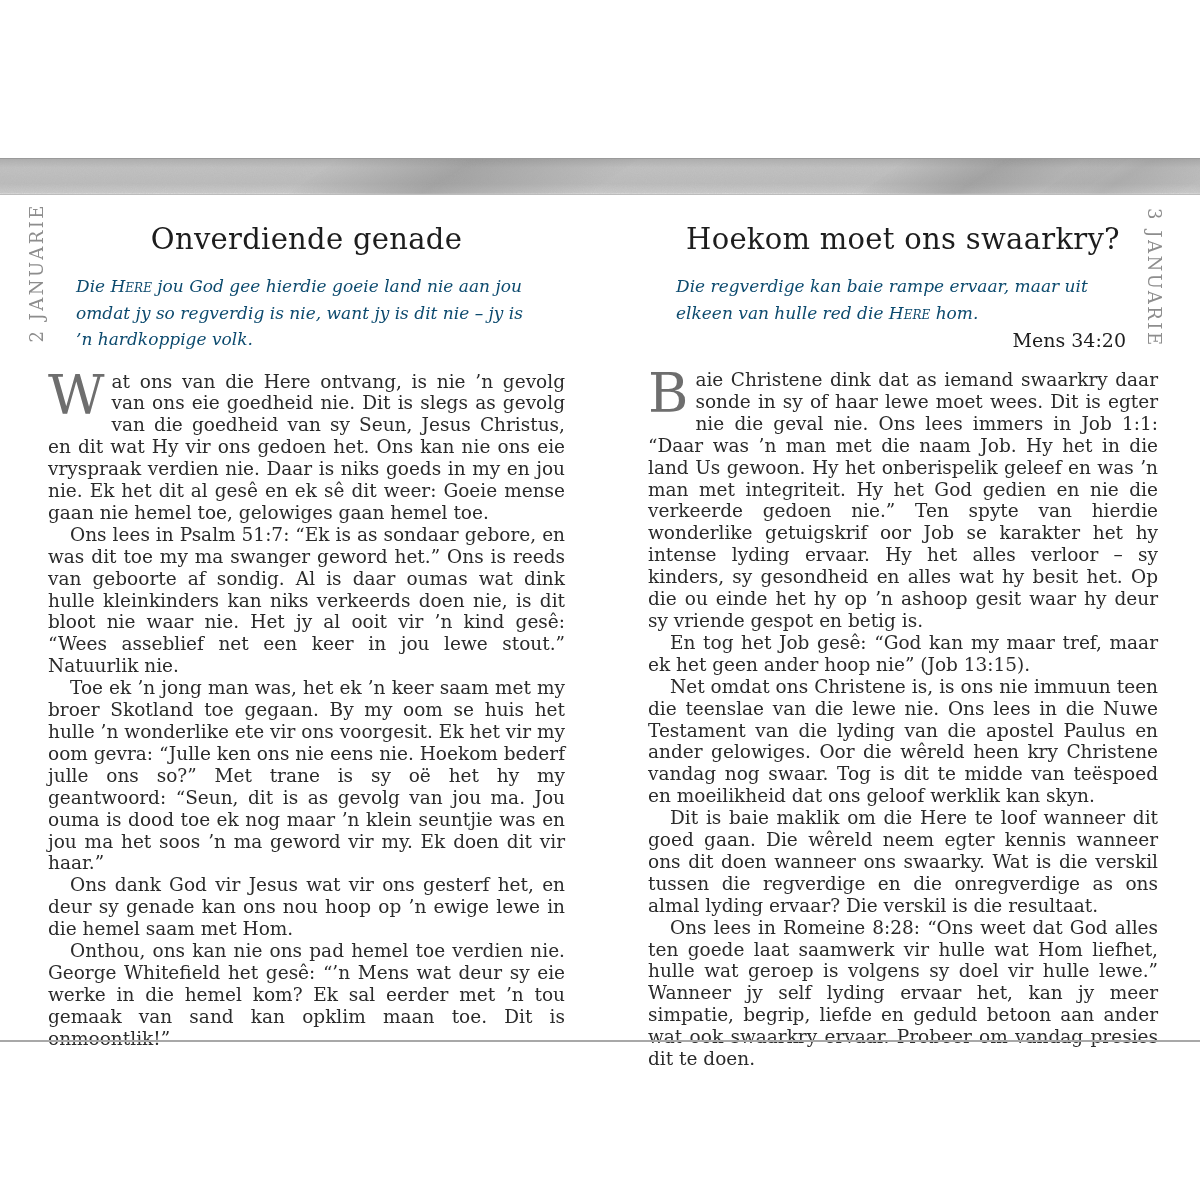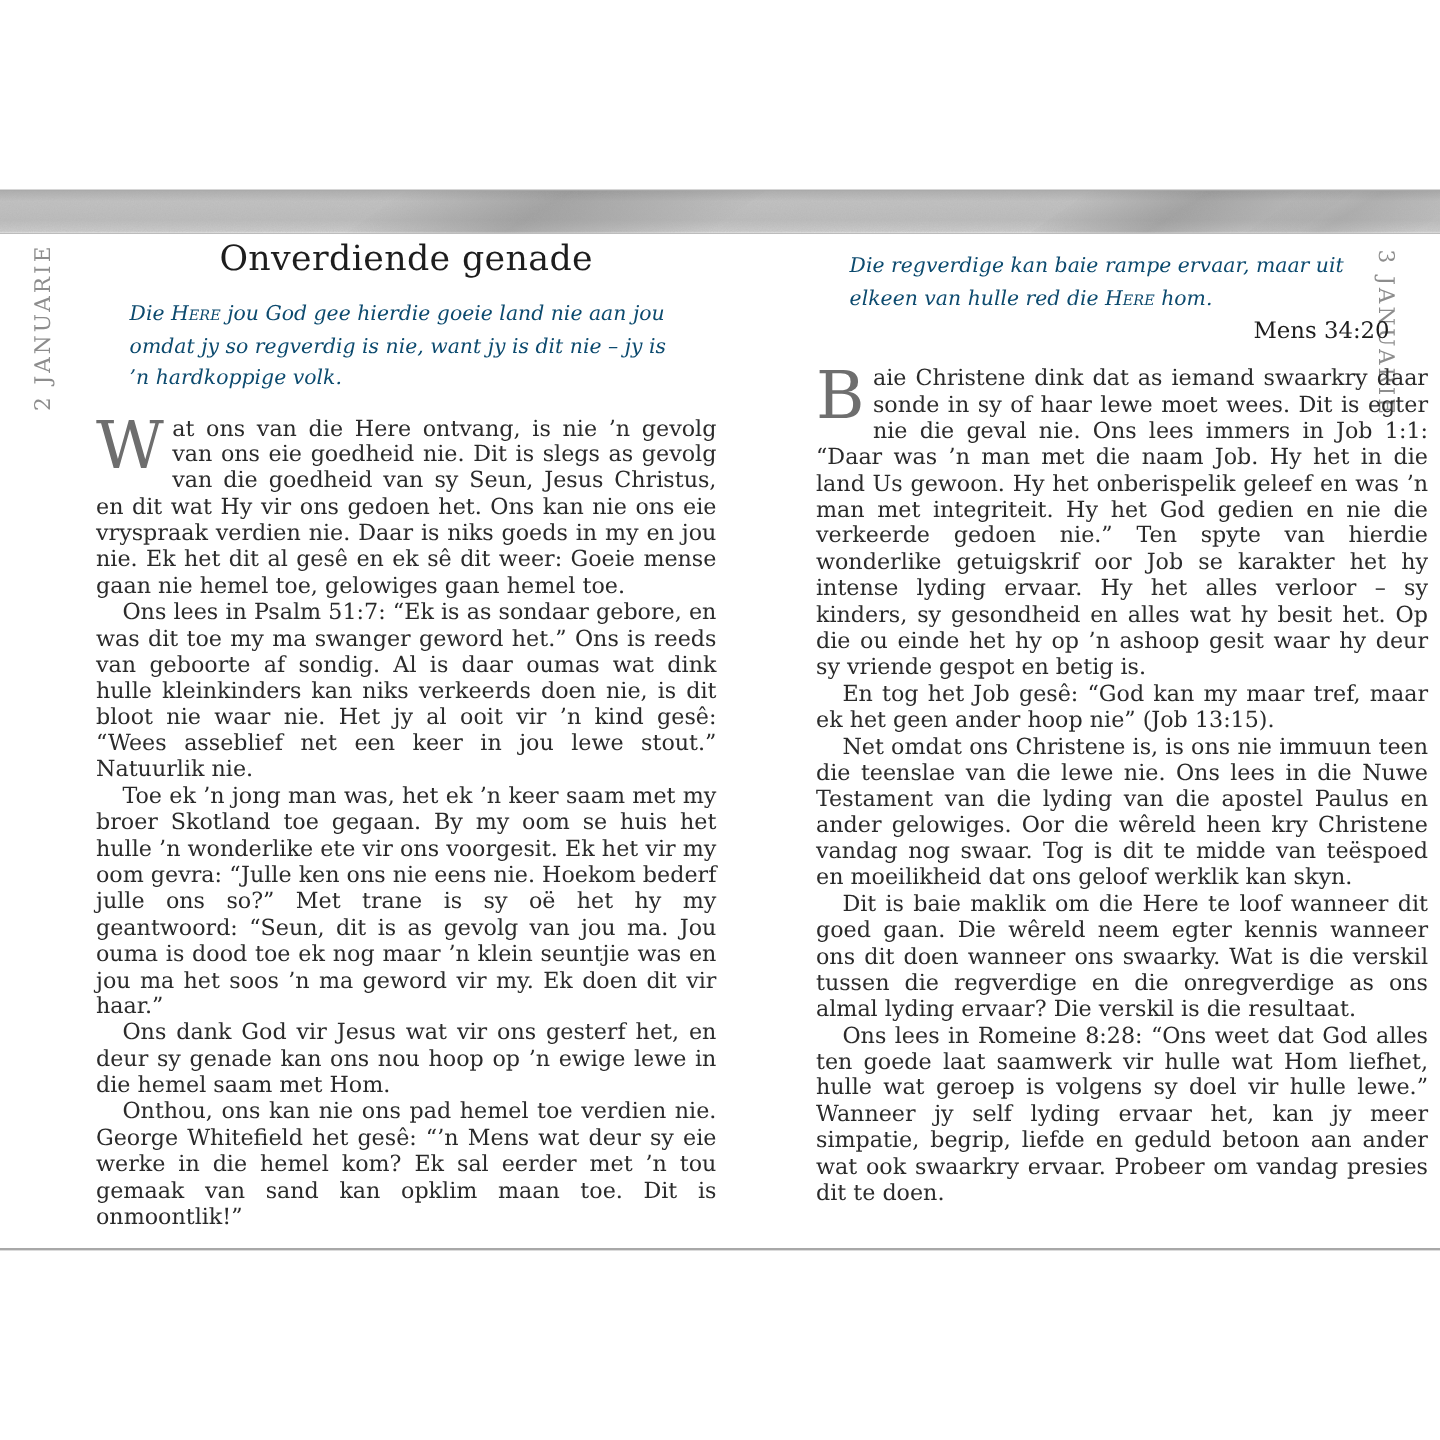--- a/index.html
+++ b/index.html
@@ -25,21 +25,21 @@
   .streak {
     position: absolute; top: -25px; height: 90px; width: 300px;
     background: linear-gradient(100deg, rgba(120,120,120,0) 0%, rgba(110,110,110,.38) 45%, rgba(120,120,120,0) 100%);
     transform: skewX(-55deg);
   }
   .streak.s1 { left: 310px; }
   .streak.s2 { left: 880px; width: 220px; }
   .streak.s3 { left: 1060px; width: 140px; opacity:.6; }
 
   
-  .col { position: absolute; top: 192px; margin-left: 32px; }
+  .col { position: absolute; top: 216px; }
   .col-left  { left: 48px;  width: 517px; }
   .col-right { left: 648px; width: 510px; }
 
   .title {
     margin: 6px 0 0 0;
     text-align: center;
     font-size: 29px;
     font-weight: normal;
     letter-spacing: .3px;
     color: #1d1d1d;
@@ -123,20 +123,21 @@
   <div class="bodytext">
     <p class="first"><span class="dropcap">W</span><span>at ons van die Here ontvang, is nie ’n gevolg van ons eie goedheid nie. Dit is slegs as gevolg van die goedheid van sy Seun, Jesus Christus, en dit wat Hy vir ons gedoen het. Ons kan nie ons eie vryspraak verdien nie. Daar is niks goeds in my en jou nie. Ek het dit al gesê en ek sê dit weer: Goeie mense gaan nie hemel toe, gelowiges gaan hemel toe.</span></p>
     <p>Ons lees in Psalm 51:7: “Ek is as sondaar gebore, en was dit toe my ma swanger geword het.” Ons is reeds van geboorte af sondig. Al is daar oumas wat dink hulle kleinkinders kan niks verkeerds doen nie, is dit bloot nie waar nie. Het jy al ooit vir ’n kind gesê: “Wees asseblief net een keer in jou lewe stout.” Natuurlik nie.</p>
     <p>Toe ek ’n jong man was, het ek ’n keer saam met my broer Skotland toe gegaan. By my oom se huis het hulle ’n wonderlike ete vir ons voorgesit. Ek het vir my oom gevra: “Julle ken ons nie eens nie. Hoekom bederf julle ons so?” Met trane is sy oë het hy my geantwoord: “Seun, dit is as gevolg van jou ma. Jou ouma is dood toe ek nog maar ’n klein seuntjie was en jou ma het soos ’n ma geword vir my. Ek doen dit vir haar.”</p>
     <p>Ons dank God vir Jesus wat vir ons gesterf het, en deur sy genade kan ons nou hoop op ’n ewige lewe in die hemel saam met Hom.</p>
     <p>Onthou, ons kan nie ons pad hemel toe verdien nie. George Whitefield het gesê: “’n Mens wat deur sy eie werke in die hemel kom? Ek sal eerder met ’n tou gemaak van sand kan opklim maan toe. Dit is onmoontlik!”</p>
   </div>
 </div>
 
 <div class="col col-right">
+  <h1 class="title">Hoekom moet ons swaarkry?</h1>
   <div class="epigraph"><span>Die regverdige kan baie rampe ervaar, maar uit elkeen van hulle red die </span><span class="sc">Here</span><span> hom.</span></div>
   <div class="reference">Mens 34:20</div>
   <div class="bodytext">
     <p class="first"><span class="dropcap">B</span><span>aie Christene dink dat as iemand swaarkry daar sonde in sy of haar lewe moet wees. Dit is egter nie die geval nie. Ons lees immers in Job 1:1: “Daar was ’n man met die naam Job. Hy het in die land Us gewoon. Hy het onberispelik geleef en was ’n man met integriteit. Hy het God gedien en nie die verkeerde gedoen nie.” Ten spyte van hierdie wonderlike getuigskrif oor Job se karakter het hy intense lyding ervaar. Hy het alles verloor – sy kinders, sy gesondheid en alles wat hy besit het. Op die ou einde het hy op ’n ashoop gesit waar hy deur sy vriende gespot en betig is.</span></p>
     <p>En tog het Job gesê: “God kan my maar tref, maar ek het geen ander hoop nie” (Job 13:15).</p>
     <p>Net omdat ons Christene is, is ons nie immuun teen die teenslae van die lewe nie. Ons lees in die Nuwe Testament van die lyding van die apostel Paulus en ander gelowiges. Oor die wêreld heen kry Christene vandag nog swaar. Tog is dit te midde van teëspoed en moeilikheid dat ons geloof werklik kan skyn.</p>
     <p>Dit is baie maklik om die Here te loof wanneer dit goed gaan. Die wêreld neem egter kennis wanneer ons dit doen wanneer ons swaarky. Wat is die verskil tussen die regverdige en die onregverdige as ons almal lyding ervaar? Die verskil is die resultaat.</p>
     <p>Ons lees in Romeine 8:28: “Ons weet dat God alles ten goede laat saamwerk vir hulle wat Hom liefhet, hulle wat geroep is volgens sy doel vir hulle lewe.” Wanneer jy self lyding ervaar het, kan jy meer simpatie, begrip, liefde en geduld betoon aan ander wat ook swaarkry ervaar. Probeer om vandag presies dit te doen.</p>
   </div>
 </div>

